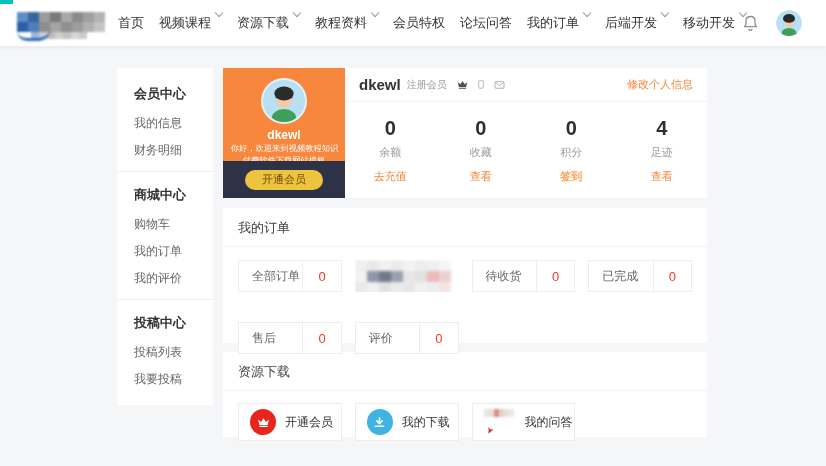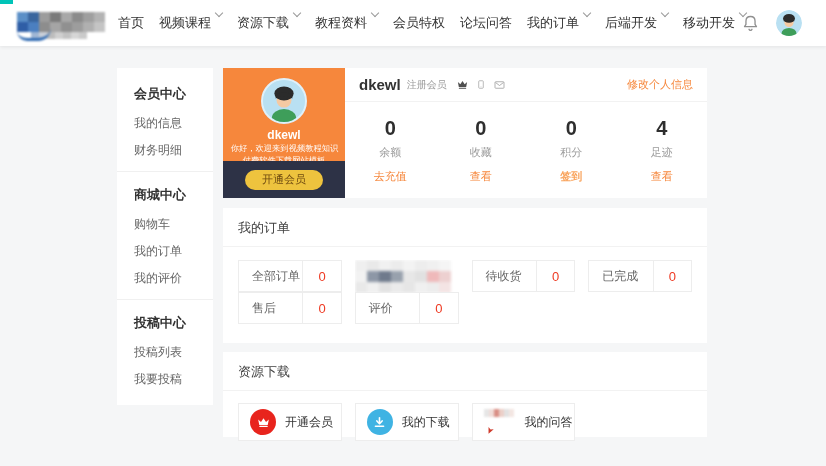--- a/index.html
+++ b/index.html
@@ -53,21 +53,21 @@
   .edit-link{margin-left:auto;font-size:11px;color:#f6873c;cursor:pointer;}
   .stats{flex:1;display:flex;align-items:center;}
   .stat{flex:1;text-align:center;}
   .stat-val{font-size:20px;font-weight:bold;color:#2e2e2e;}
   .stat-label{font-size:11px;color:#9b9b9b;margin-top:5px;}
   .stat-link{font-size:11px;color:#f6873c;margin-top:9px;cursor:pointer;}
   .stat:nth-child(3) .stat-link{color:#f9a55f;font-weight:bold;}
   
   .orders-panel{margin-top:10px;height:135px;box-sizing:border-box;}
   .panel-title{font-size:13px;color:#404040;padding:11px 15px 9px;border-bottom:1px solid #f2f2f2;}
-  .order-grid{padding:13px 15px 0;display:grid;grid-template-columns:repeat(4,1fr);gap:0 13px;}
+  .order-grid{padding:13px 15px 0;display:grid;grid-template-columns:repeat(4,1fr);gap:30px 13px;}
   .order-cell{height:32px;border:1px solid #ededed;display:flex;align-items:center;box-sizing:border-box;background:#fff;cursor:pointer;}
   .oc-label{flex:1.15;font-size:12px;color:#666;padding-left:13px;}
   .oc-val{flex:.85;border-left:1px solid #ededed;height:100%;display:flex;align-items:center;
           justify-content:center;font-size:13px;color:#ee3a23;background:#fff;}
   .order-cell.censored{border:none;overflow:hidden;cursor:default;}
   .mosaic{display:flex;flex-wrap:wrap;filter:blur(1.6px);width:100%;height:100%;}
   .mq{width:12px;height:11px;}
   
   .modules-panel{margin-top:9px;height:85px;box-sizing:border-box;}
   .module-grid{padding:12px 15px 0;display:grid;grid-template-columns:repeat(4,1fr);gap:13px;}

